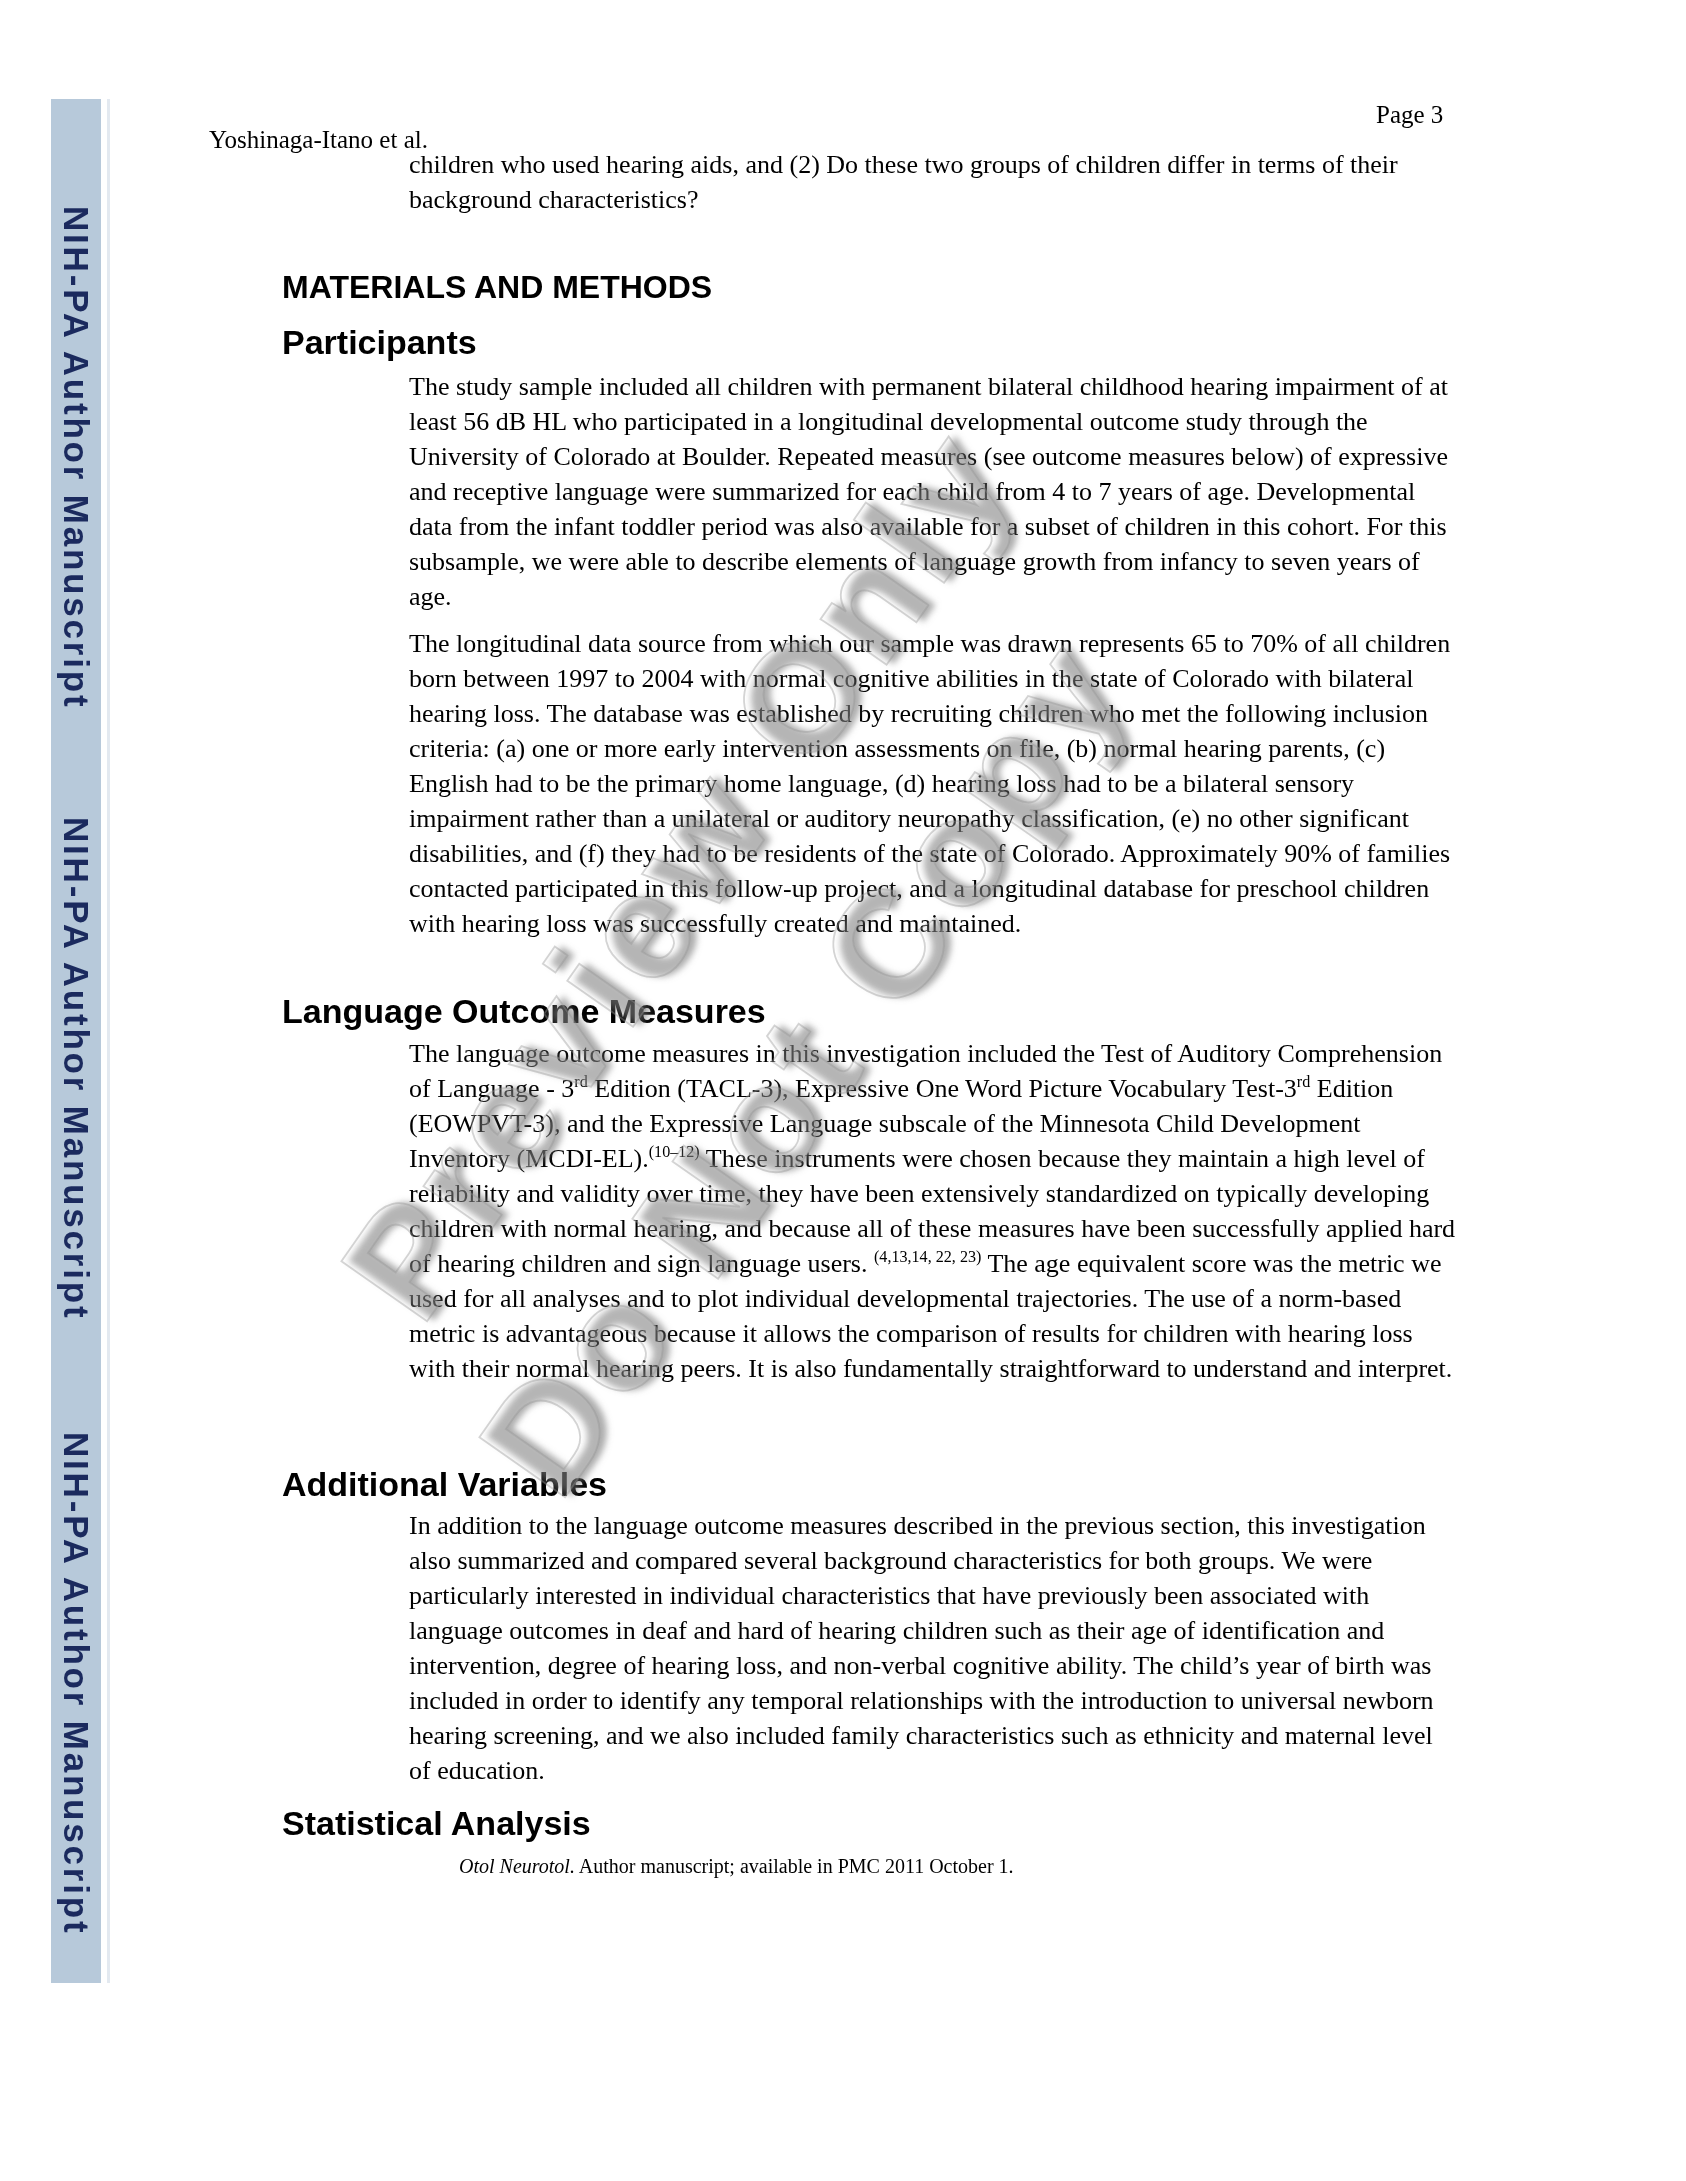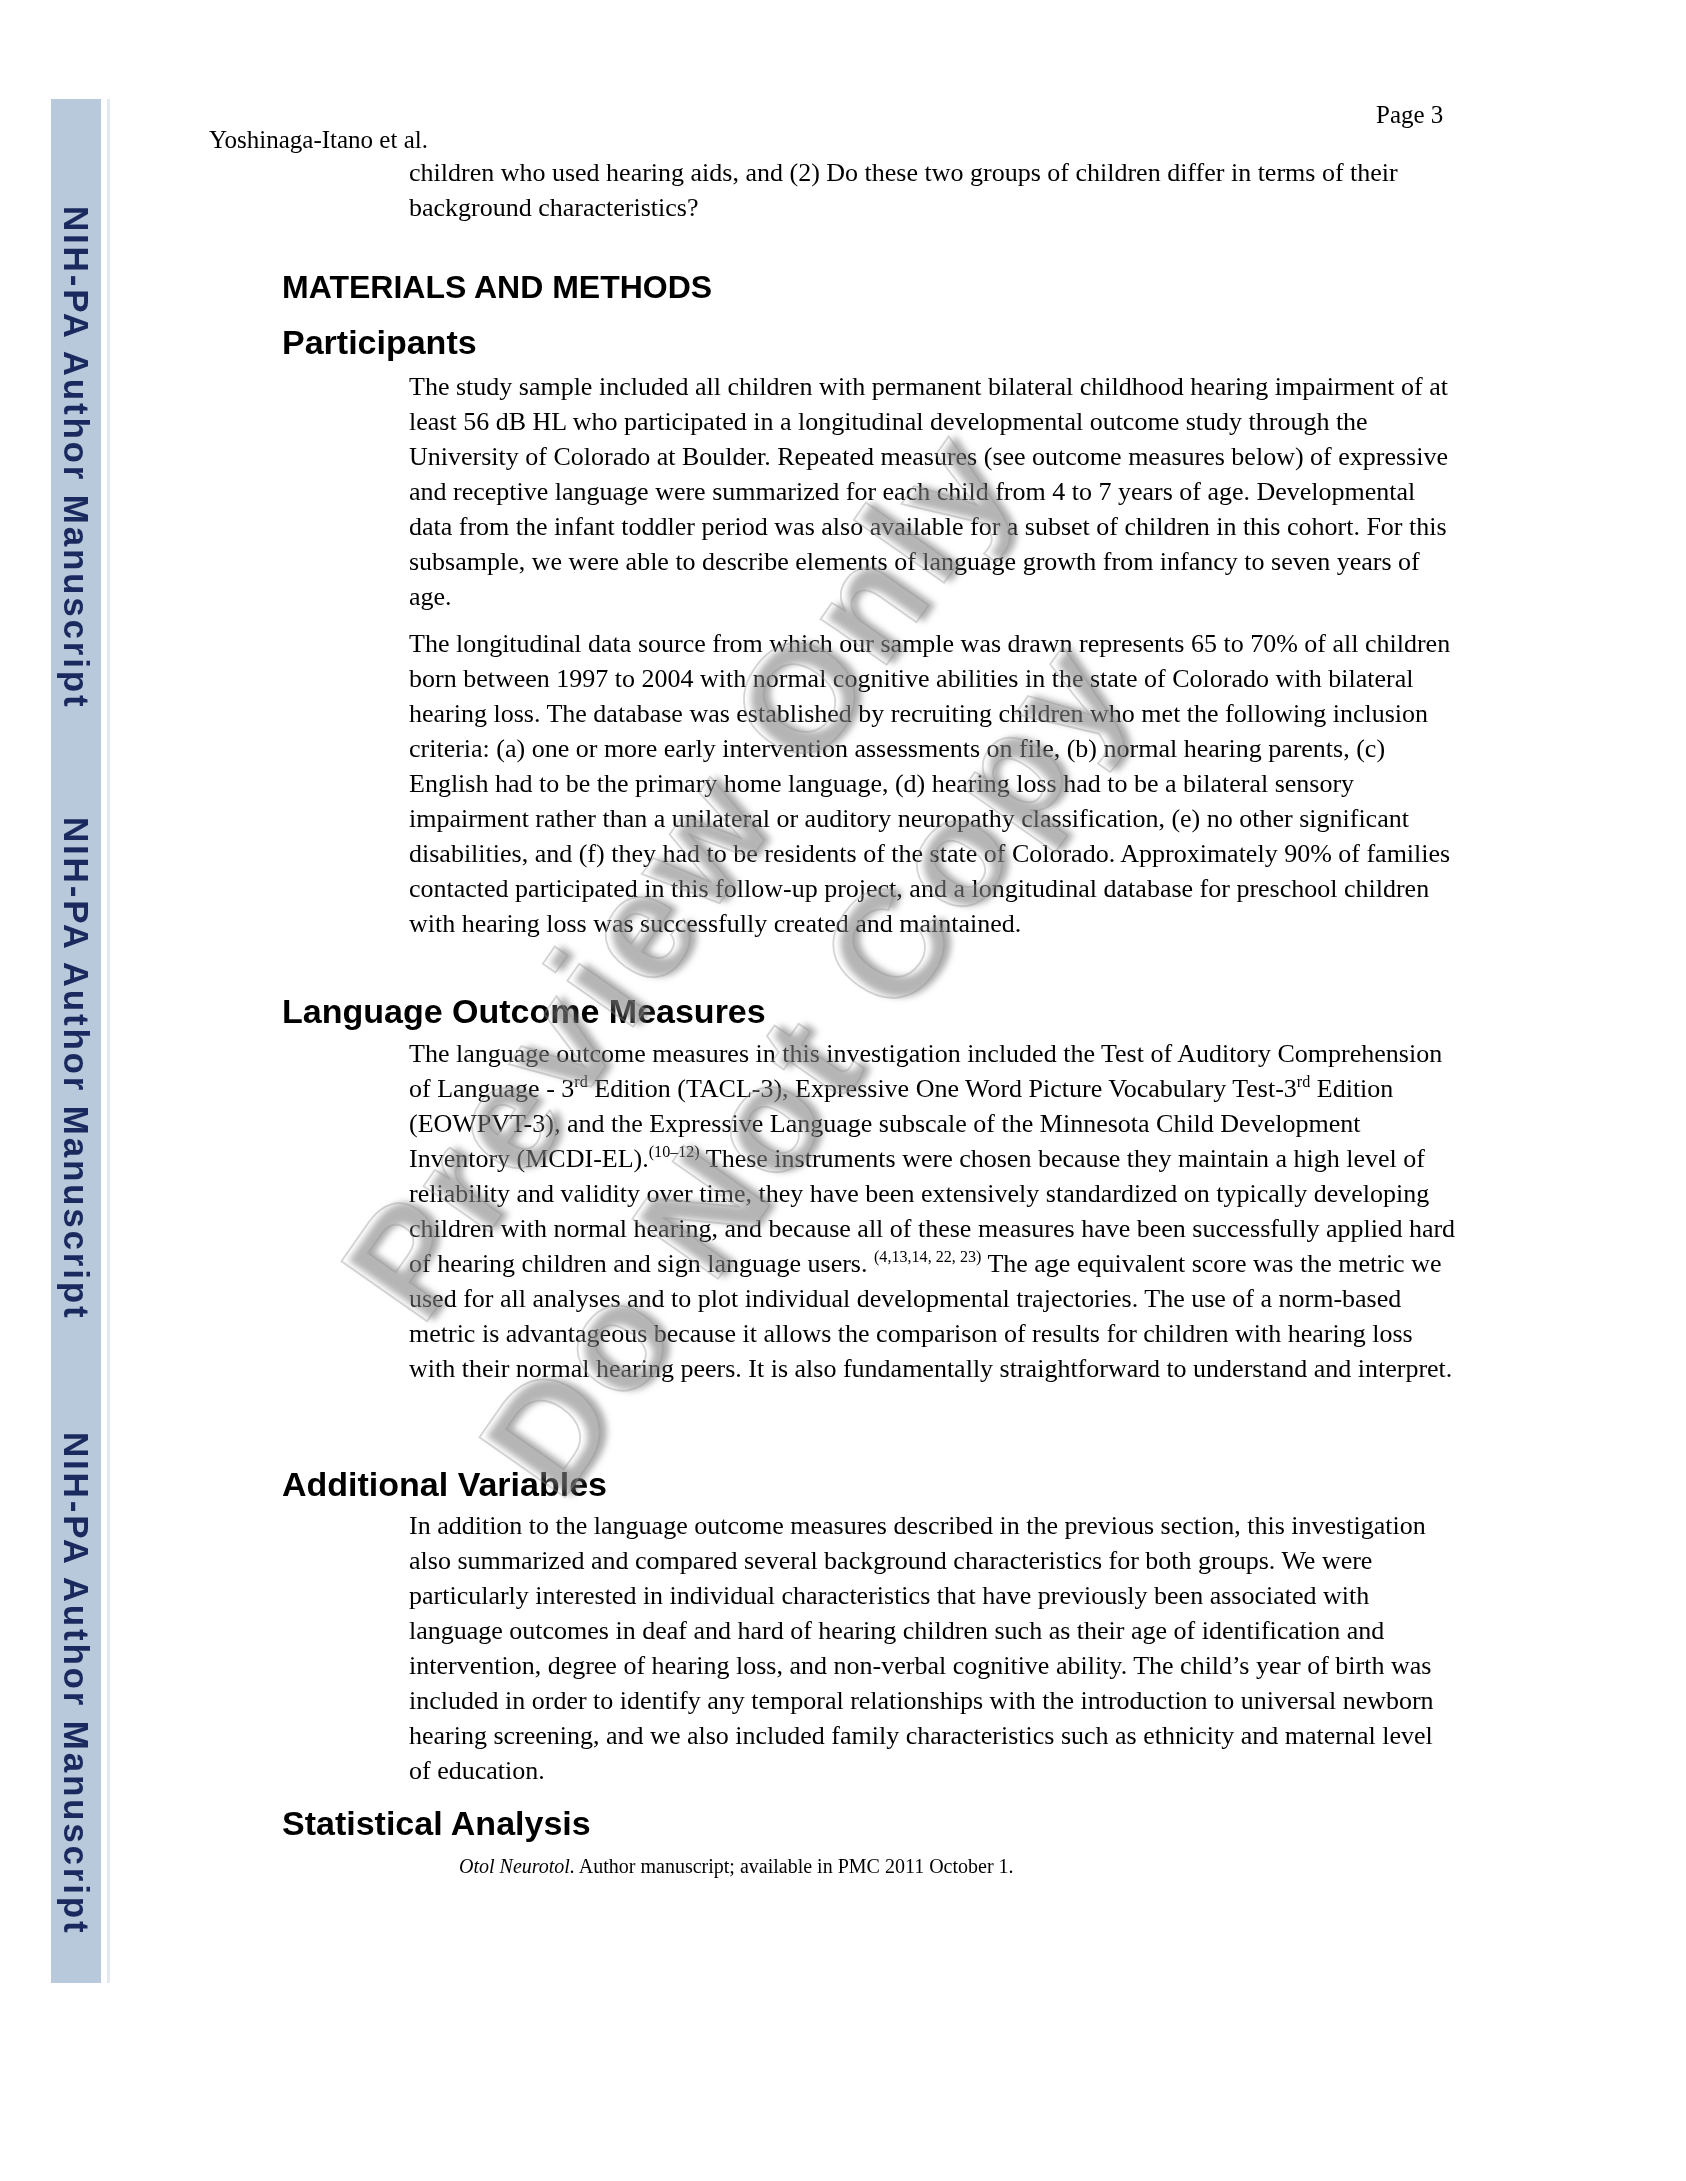--- a/index.html
+++ b/index.html
@@ -30,21 +30,21 @@
   
   .header-author { position:absolute; left:209px; top:101px; font-size:25px;margin-top:25px; }
   .header-page   { position:absolute; left:1376px; top:101px; font-size:25px; }
 
   
   .para {
     position:absolute; left:409px; width:1047px;
     font-size:26px; line-height:35px; text-align:left;
   }
   .para sup { font-size:0.62em; line-height:0; vertical-align:super;margin-top:40px; }
-  .intro { top:147px;margin-top:8px; }
+  .intro { top:147px; }
   .p-participants-1 { top:369px; }
   .p-participants-2 { top:626px; }
   .p-language { top:1036px; }
   .p-additional { top:1508px; }
   .p-statistical { top:1848px; }
 
   .h1, .h2 {
     position:absolute; left:243px; font-family:"Liberation Sans", sans-serif;
     font-weight:bold; color:#000; white-space:nowrap;margin-left:39px;
   }

